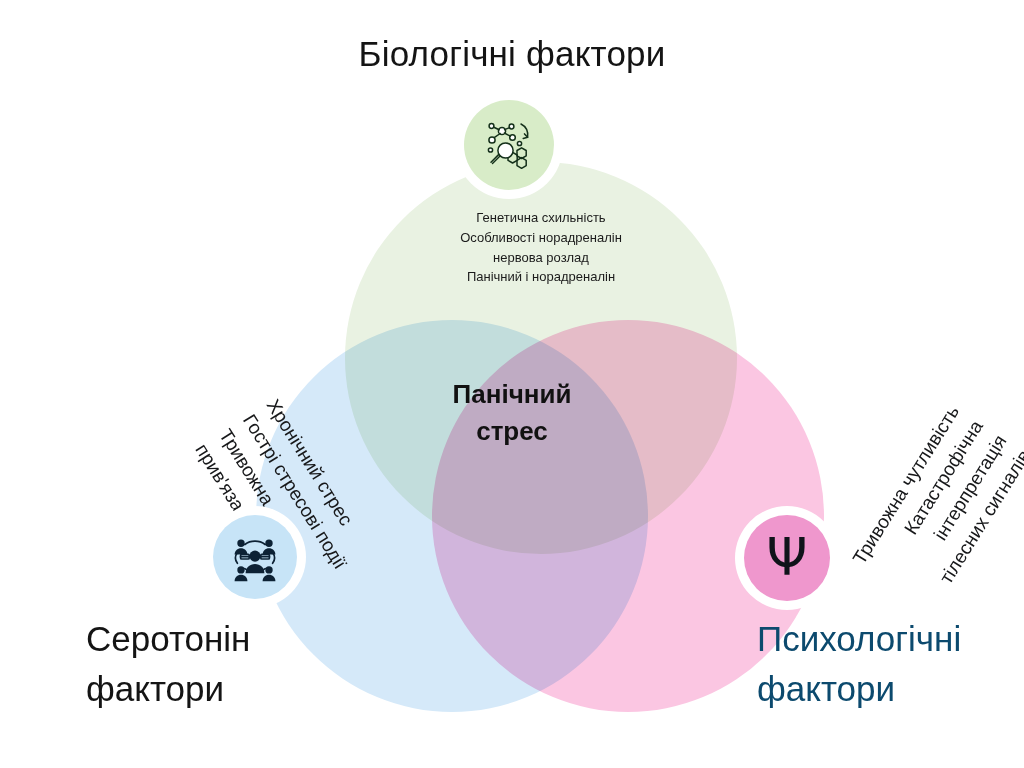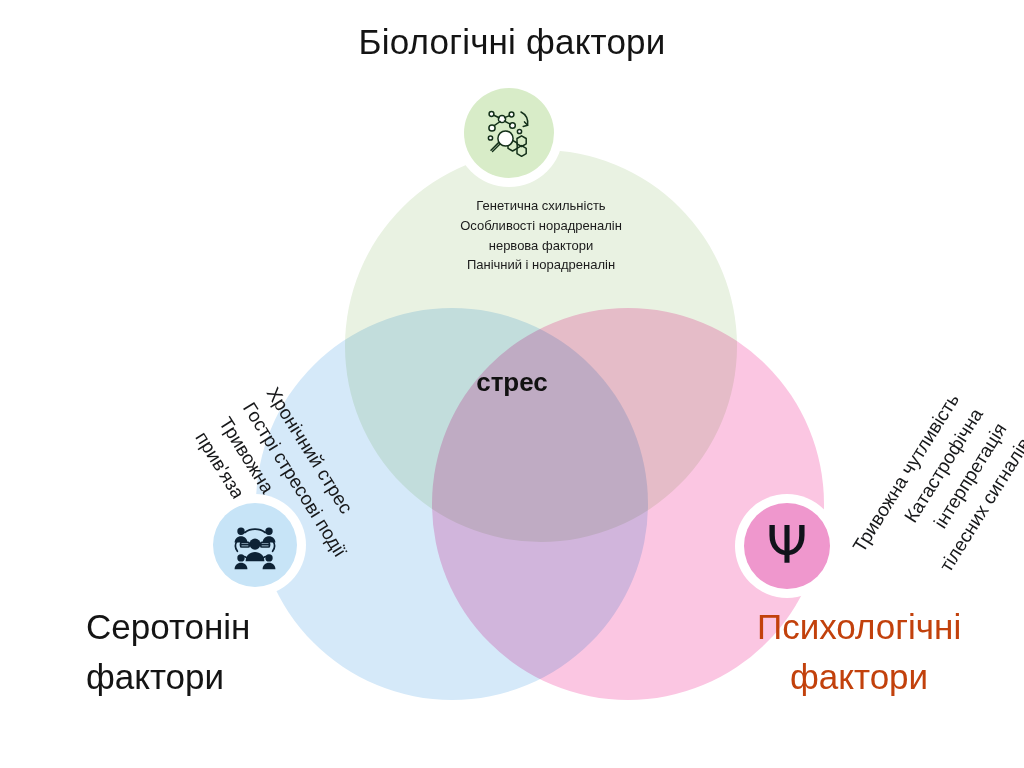--- a/index.html
+++ b/index.html
@@ -5,40 +5,39 @@
 <style>
   html,body{margin:0;padding:0;}
   body{
     width:1024px;height:768px;
     background:#ffffff;
     font-family:"Liberation Sans","DejaVu Sans",sans-serif;
     color:#1b1b1b;
     overflow:hidden;
     position:relative;
   }
-  .stage{position:absolute;inset:0;}
+  .stage{position:absolute;inset:0;margin-top:12px;}
 
   
   .title-top{
     position:absolute;left:0;right:0;top:22px;
     text-align:center;
     font-size:35px;font-weight:400;letter-spacing:.2px;
     color:#141414;
     white-space:nowrap;
   }
   .title-bl{
     position:absolute;left:86px;top:602px;
     font-size:35px;line-height:1.42;font-weight:400;
     color:#141414;
   }
   .title-br{
     position:absolute;left:757px;top:602px;
     font-size:35px;line-height:1.42;font-weight:400;
-    color:#c2410c;
-    text-align:center;
+    color:#0c4a6e;
   }
 
   
   .venn{
     position:absolute;left:0;top:0;width:1024px;height:768px;
   }
   .circle{
     position:absolute;border-radius:50%;
     mix-blend-mode:multiply;
   }
@@ -145,25 +144,26 @@
       <path d="M36 43.3l4.6-2.7 4.6 2.7v5.3L40.6 51.3 36 48.6z" fill="none"></path>
       <circle cx="24.5" cy="33.5" r="7.6" fill="#fff"></circle>
       <line x1="19" y1="39" x2="11.5" y2="46.5"></line>
       <line x1="17.6" y1="37.6" x2="10" y2="45.2"></line>
     </svg>
   </div>
 
   <div class="bio-text">
     <div>Генетична схильність</div>
     <div>Особливості норадреналін</div>
-    <div>нервова фактори</div>
+    <div>нервова розлад</div>
     <div>Панічний і норадреналін</div>
   </div>
 
   <div class="center-label">
+    <div>Панічний</div>
     <div>стрес</div>
   </div>
 
   <div class="rot-group rot-left">
     <div class="rot-line">Хронічний стрес</div>
     <div class="rot-line">Гострі стресові події</div>
     <div class="rot-line">Тривожна</div>
     <div class="rot-line">прив'язаність</div>
   </div>
 

